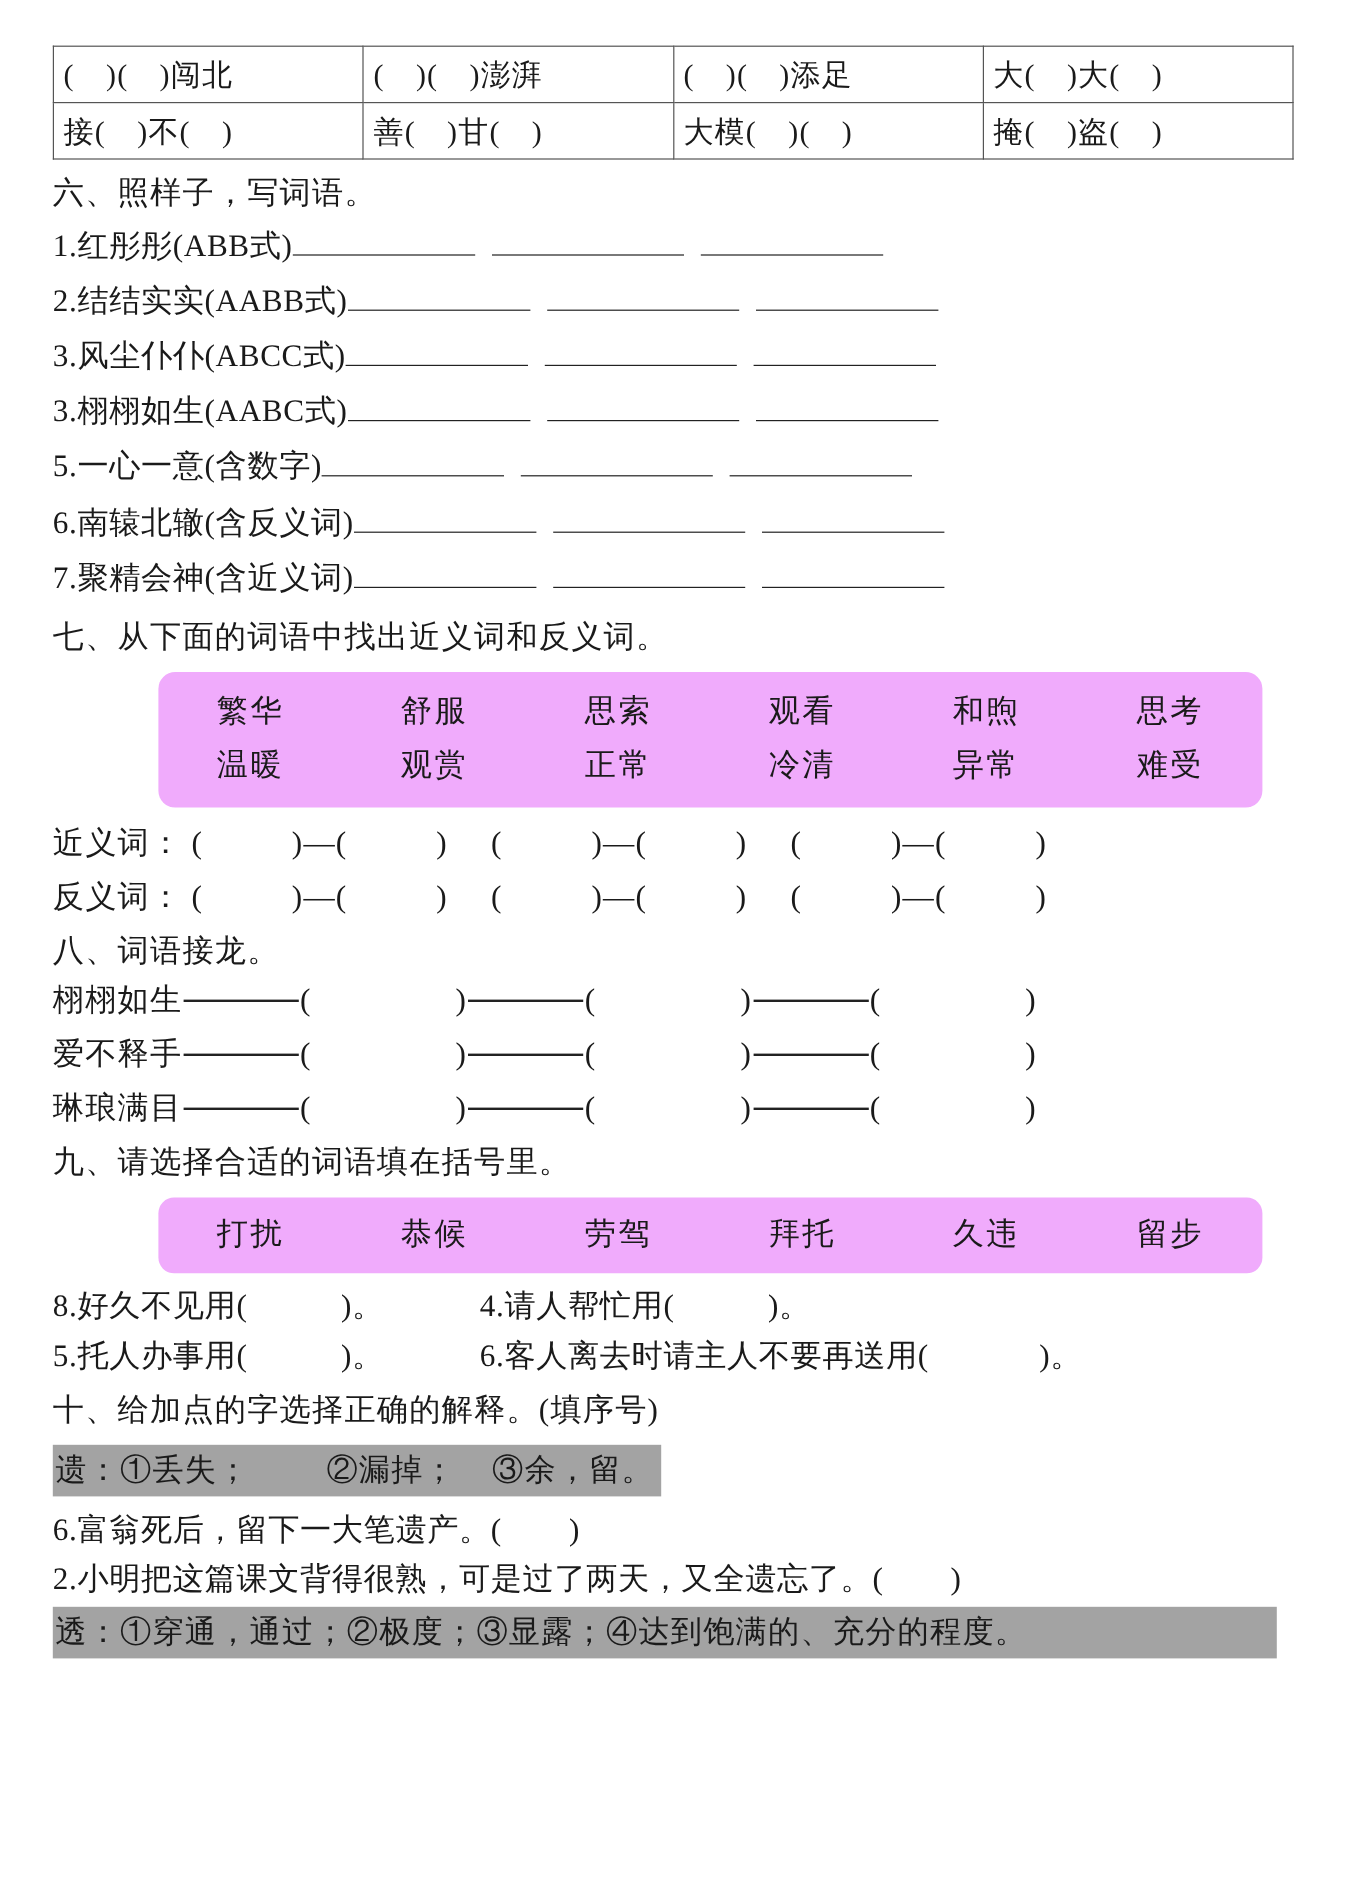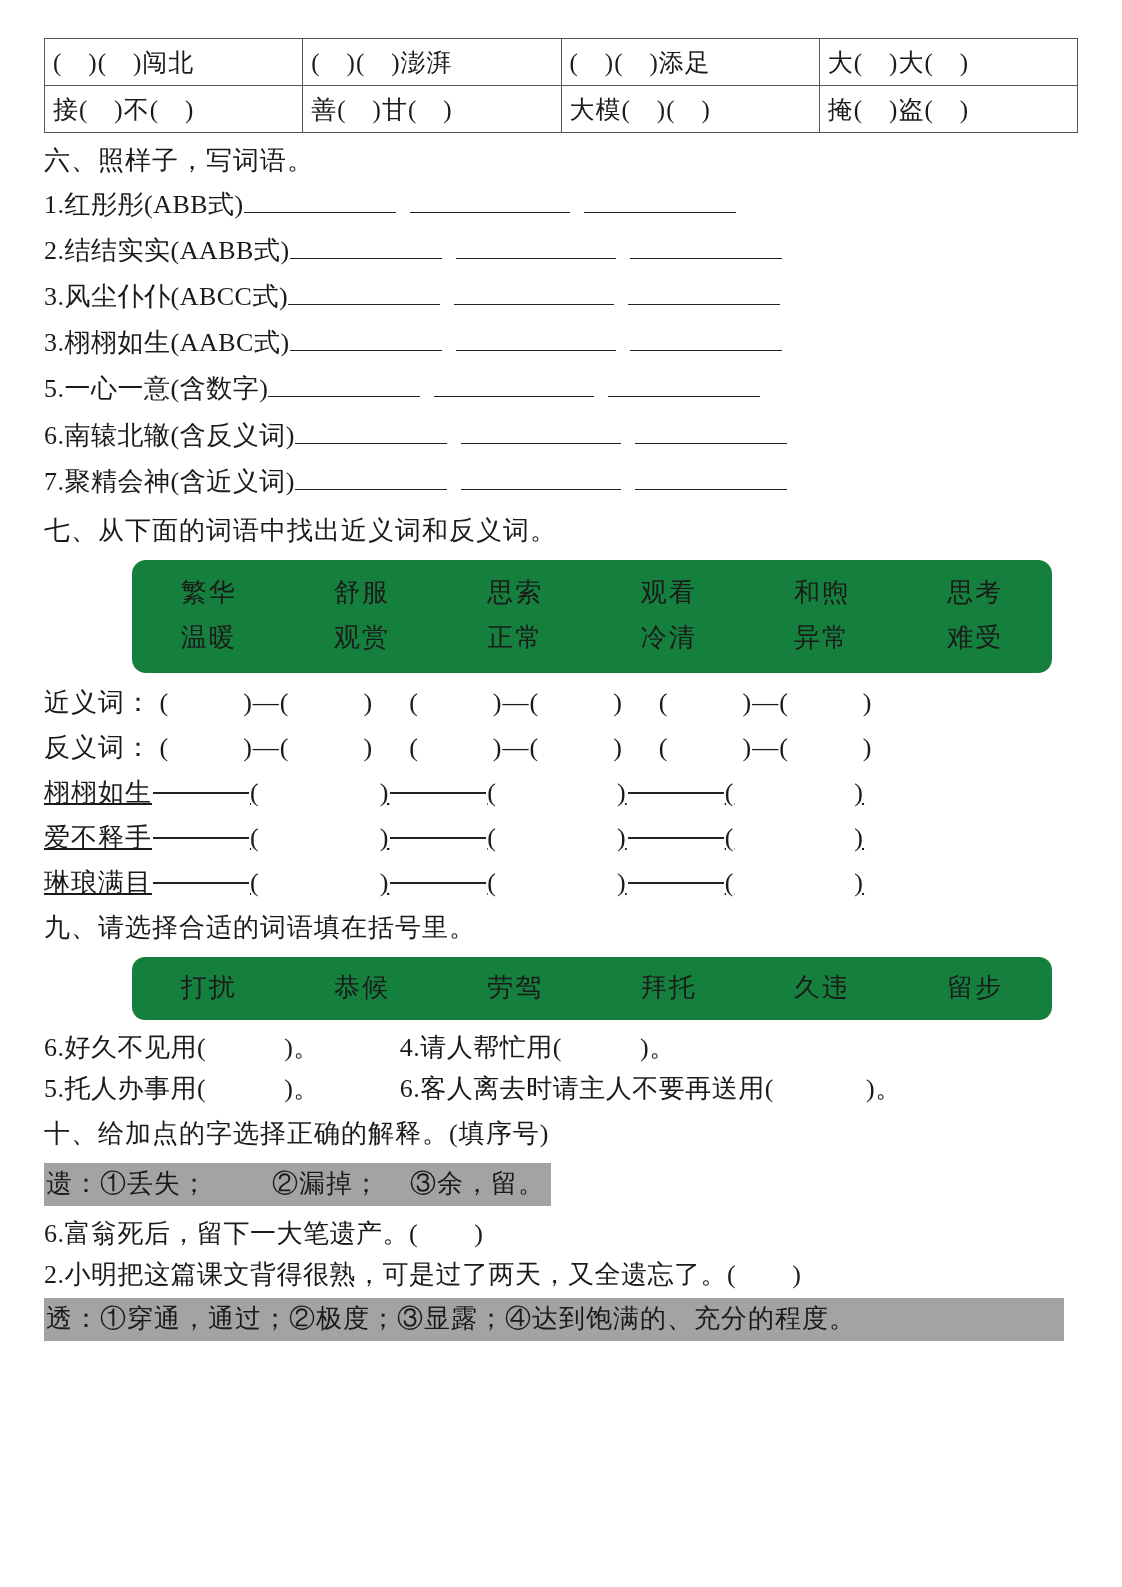--- a/index.html
+++ b/index.html
@@ -56,21 +56,21 @@
     vertical-align: baseline;
     height: 24px;
   }
   .u-a { width: 152px; }
   .u-b { width: 160px; }
   .u-c { width: 152px; }
   .gap { display: inline-block; width: 14px; }
 
   
   .wordbank {
-    background: #15803d;
+    background: #f0abfc;
     border-radius: 14px;
     width: 920px;
     margin: 12px 0 12px 88px;
     padding: 10px 0 12px 0;
     box-sizing: border-box;
   }
   .wordbank .row {
     display: flex;
     justify-content: space-around;
     font-size: 26px;
@@ -94,21 +94,20 @@
   .par { display: inline-block; }
   .sp-m { display: inline-block; width: 74px; }
   .sp-l { display: inline-block; width: 36px; }
 
   
   .chain {
     font-size: 26px;
     margin: 6px 0 10px 0;
     white-space: nowrap;
     letter-spacing: 1px;
-    text-decoration: underline;
   }
   .dash {
     display: inline-block;
     border-bottom: 2px solid #222;
     width: 96px;
     vertical-align: 7px;
     margin: 0 1px;
   }
   .blankp { display: inline-block; width: 120px; }
 
@@ -218,20 +217,21 @@
   <div class="pairline">
     <span class="lbl">近义词：</span>
     <span class="par">(<span class="sp-m"></span>)—(<span class="sp-m"></span>)</span><span class="sp-l"></span><span class="par">(<span class="sp-m"></span>)—(<span class="sp-m"></span>)</span><span class="sp-l"></span><span class="par">(<span class="sp-m"></span>)—(<span class="sp-m"></span>)</span>
   </div>
   <div class="pairline">
     <span class="lbl">反义词：</span>
     <span class="par">(<span class="sp-m"></span>)—(<span class="sp-m"></span>)</span><span class="sp-l"></span><span class="par">(<span class="sp-m"></span>)—(<span class="sp-m"></span>)</span><span class="sp-l"></span><span class="par">(<span class="sp-m"></span>)—(<span class="sp-m"></span>)</span>
   </div>
 
   
+  <div class="sec-title">八、词语接龙。</div>
 
   <div class="chain">
     <span>栩栩如生</span><span class="dash"></span>(<span class="blankp"></span>)<span class="dash"></span>(<span class="blankp"></span>)<span class="dash"></span>(<span class="blankp"></span>)
   </div>
   <div class="chain">
     <span>爱不释手</span><span class="dash"></span>(<span class="blankp"></span>)<span class="dash"></span>(<span class="blankp"></span>)<span class="dash"></span>(<span class="blankp"></span>)
   </div>
   <div class="chain">
     <span>琳琅满目</span><span class="dash"></span>(<span class="blankp"></span>)<span class="dash"></span>(<span class="blankp"></span>)<span class="dash"></span>(<span class="blankp"></span>)
   </div>
@@ -244,21 +244,21 @@
       <span>打扰</span>
       <span>恭候</span>
       <span>劳驾</span>
       <span>拜托</span>
       <span>久违</span>
       <span>留步</span>
     </div>
   </div>
 
   <div class="fillrow">
-    <span>6.好久不见用(</span><span class="blk-s"></span><span>)。</span><span class="colgap"></span><span>4.请人帮忙用(</span><span class="blk-s"></span><span>)。</span>
+    <span>8.好久不见用(</span><span class="blk-s"></span><span>)。</span><span class="colgap"></span><span>4.请人帮忙用(</span><span class="blk-s"></span><span>)。</span>
   </div>
   <div class="fillrow">
     <span>5.托人办事用(</span><span class="blk-s"></span><span>)。</span><span class="colgap"></span><span>6.客人离去时请主人不要再送用(</span><span class="blk-m"></span><span>)。</span>
   </div>
 
   
   <div class="sec-title">十、给加点的字选择正确的解释。(填序号)</div>
 
   <div class="greybar">
     <span>遗：</span><span>①丢失；</span><span class="defgap"></span><span>②漏掉；</span><span class="defgap2"></span><span>③余，留。</span>

